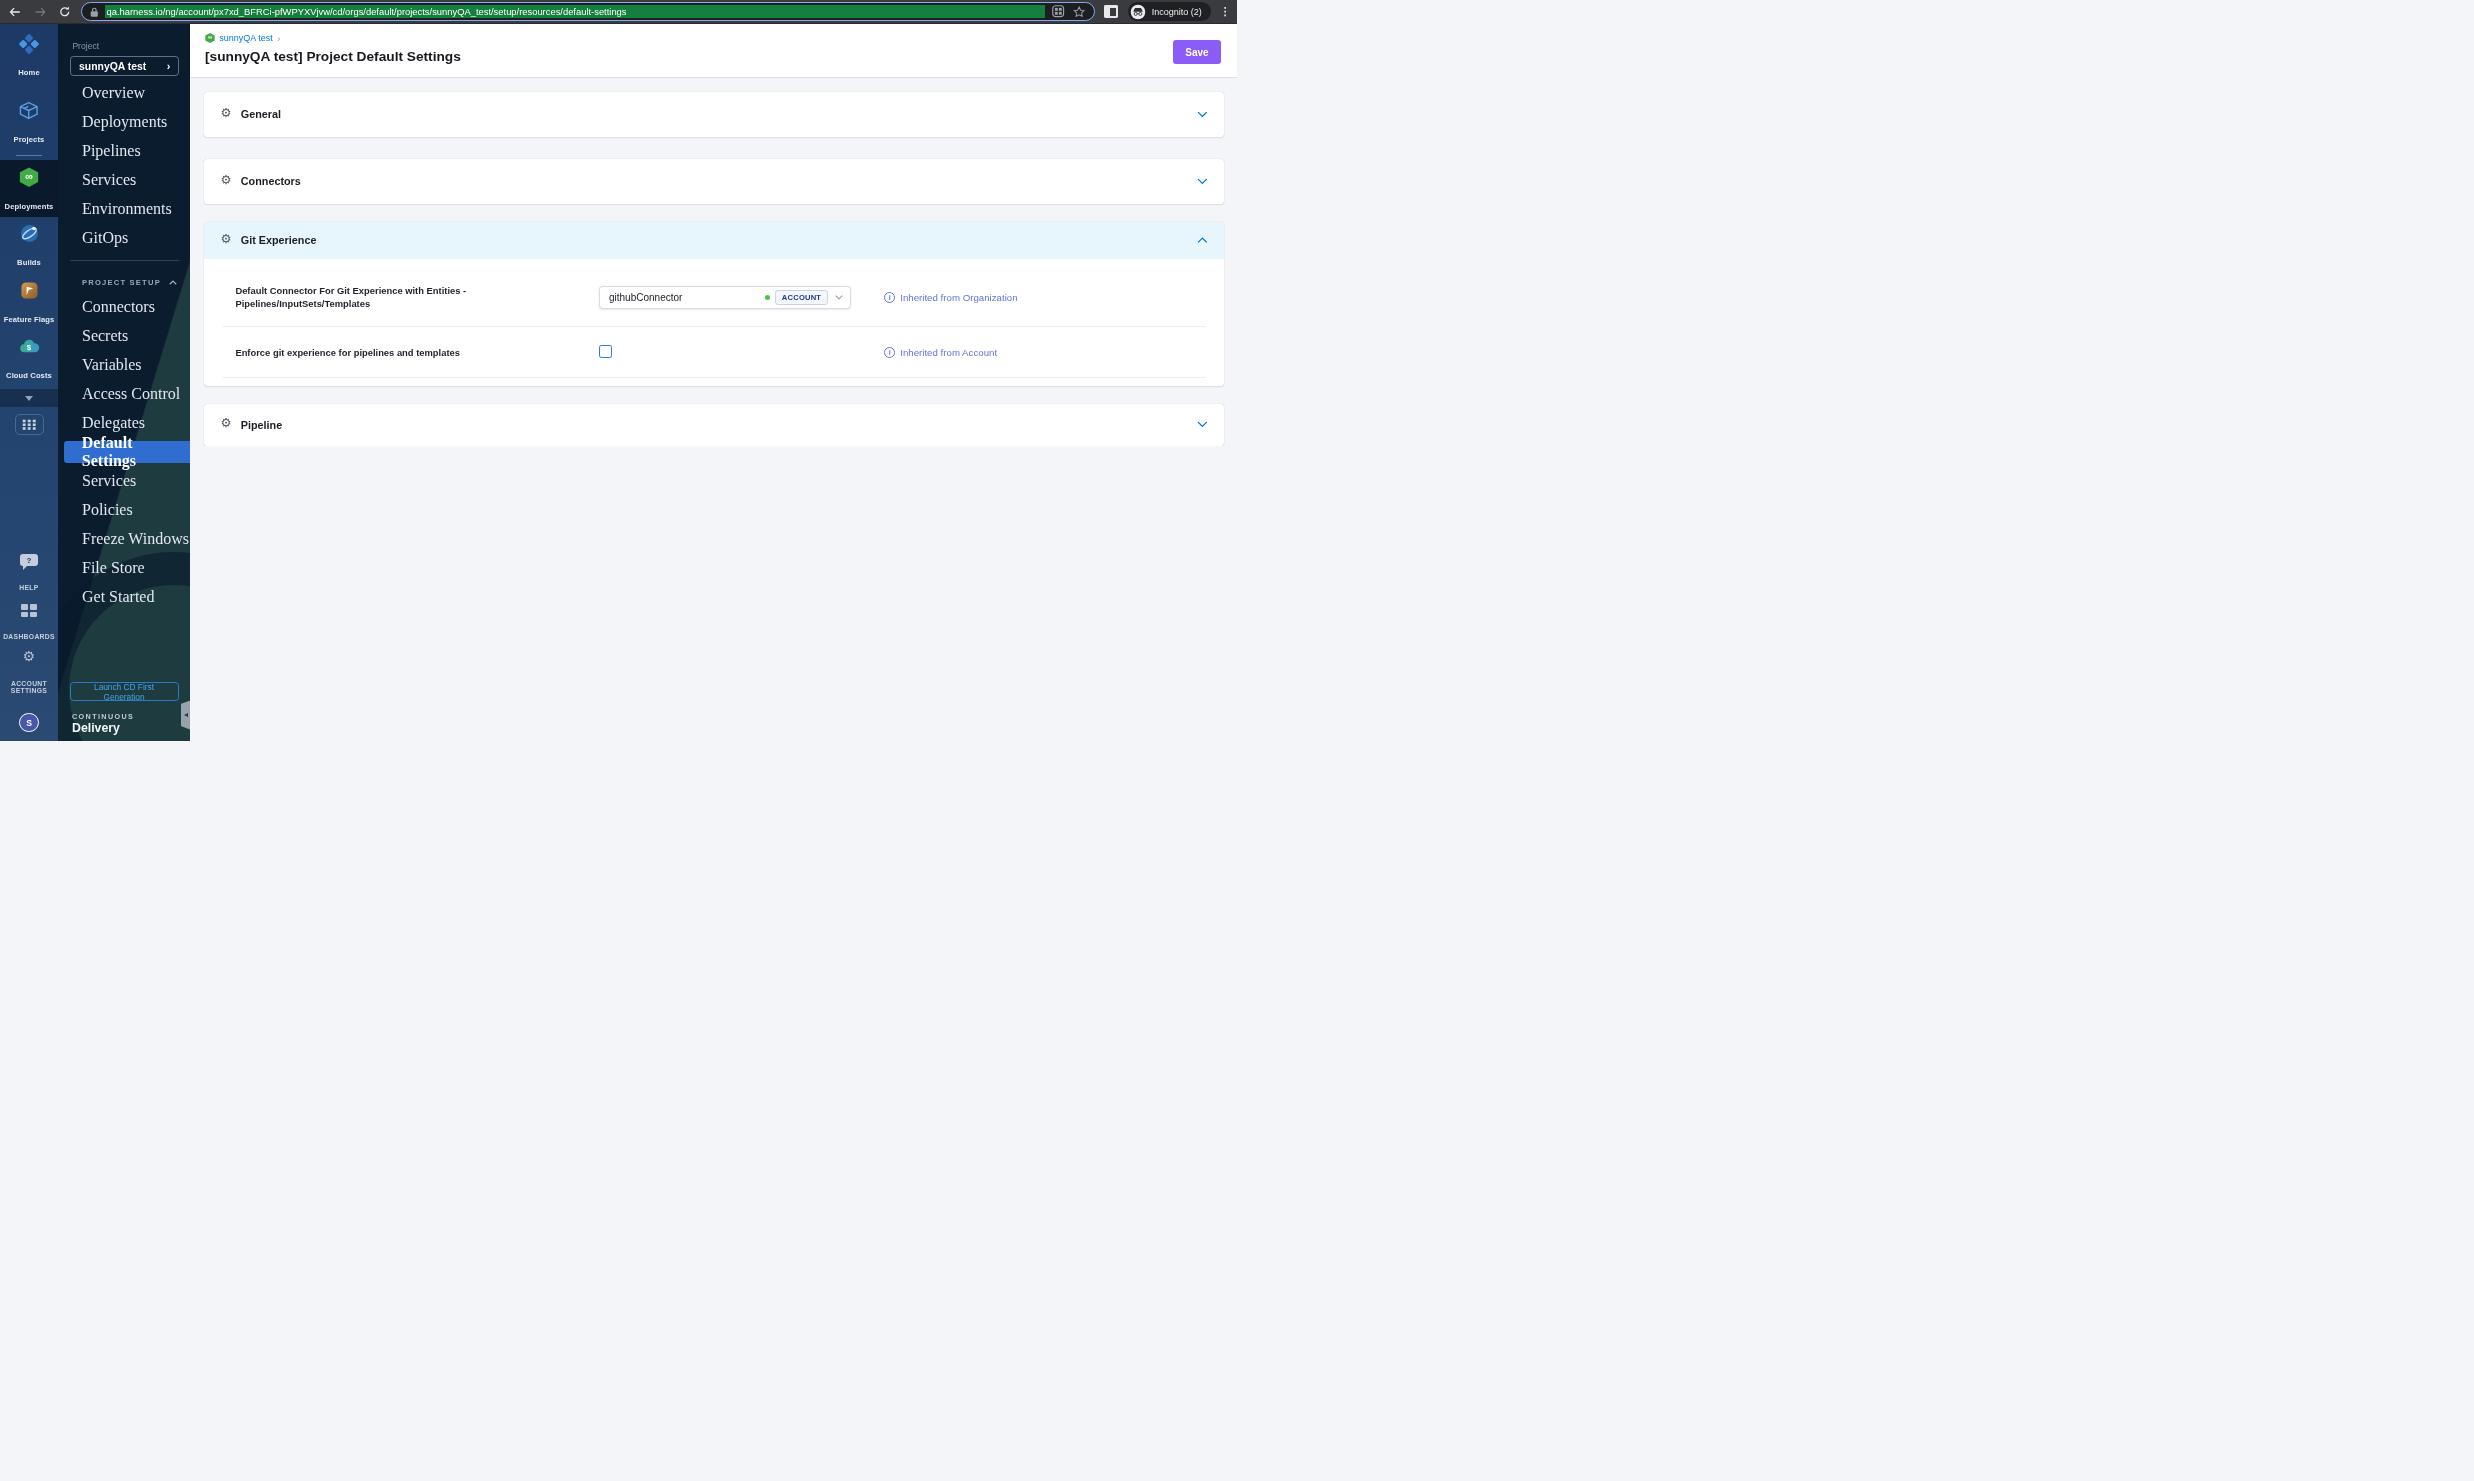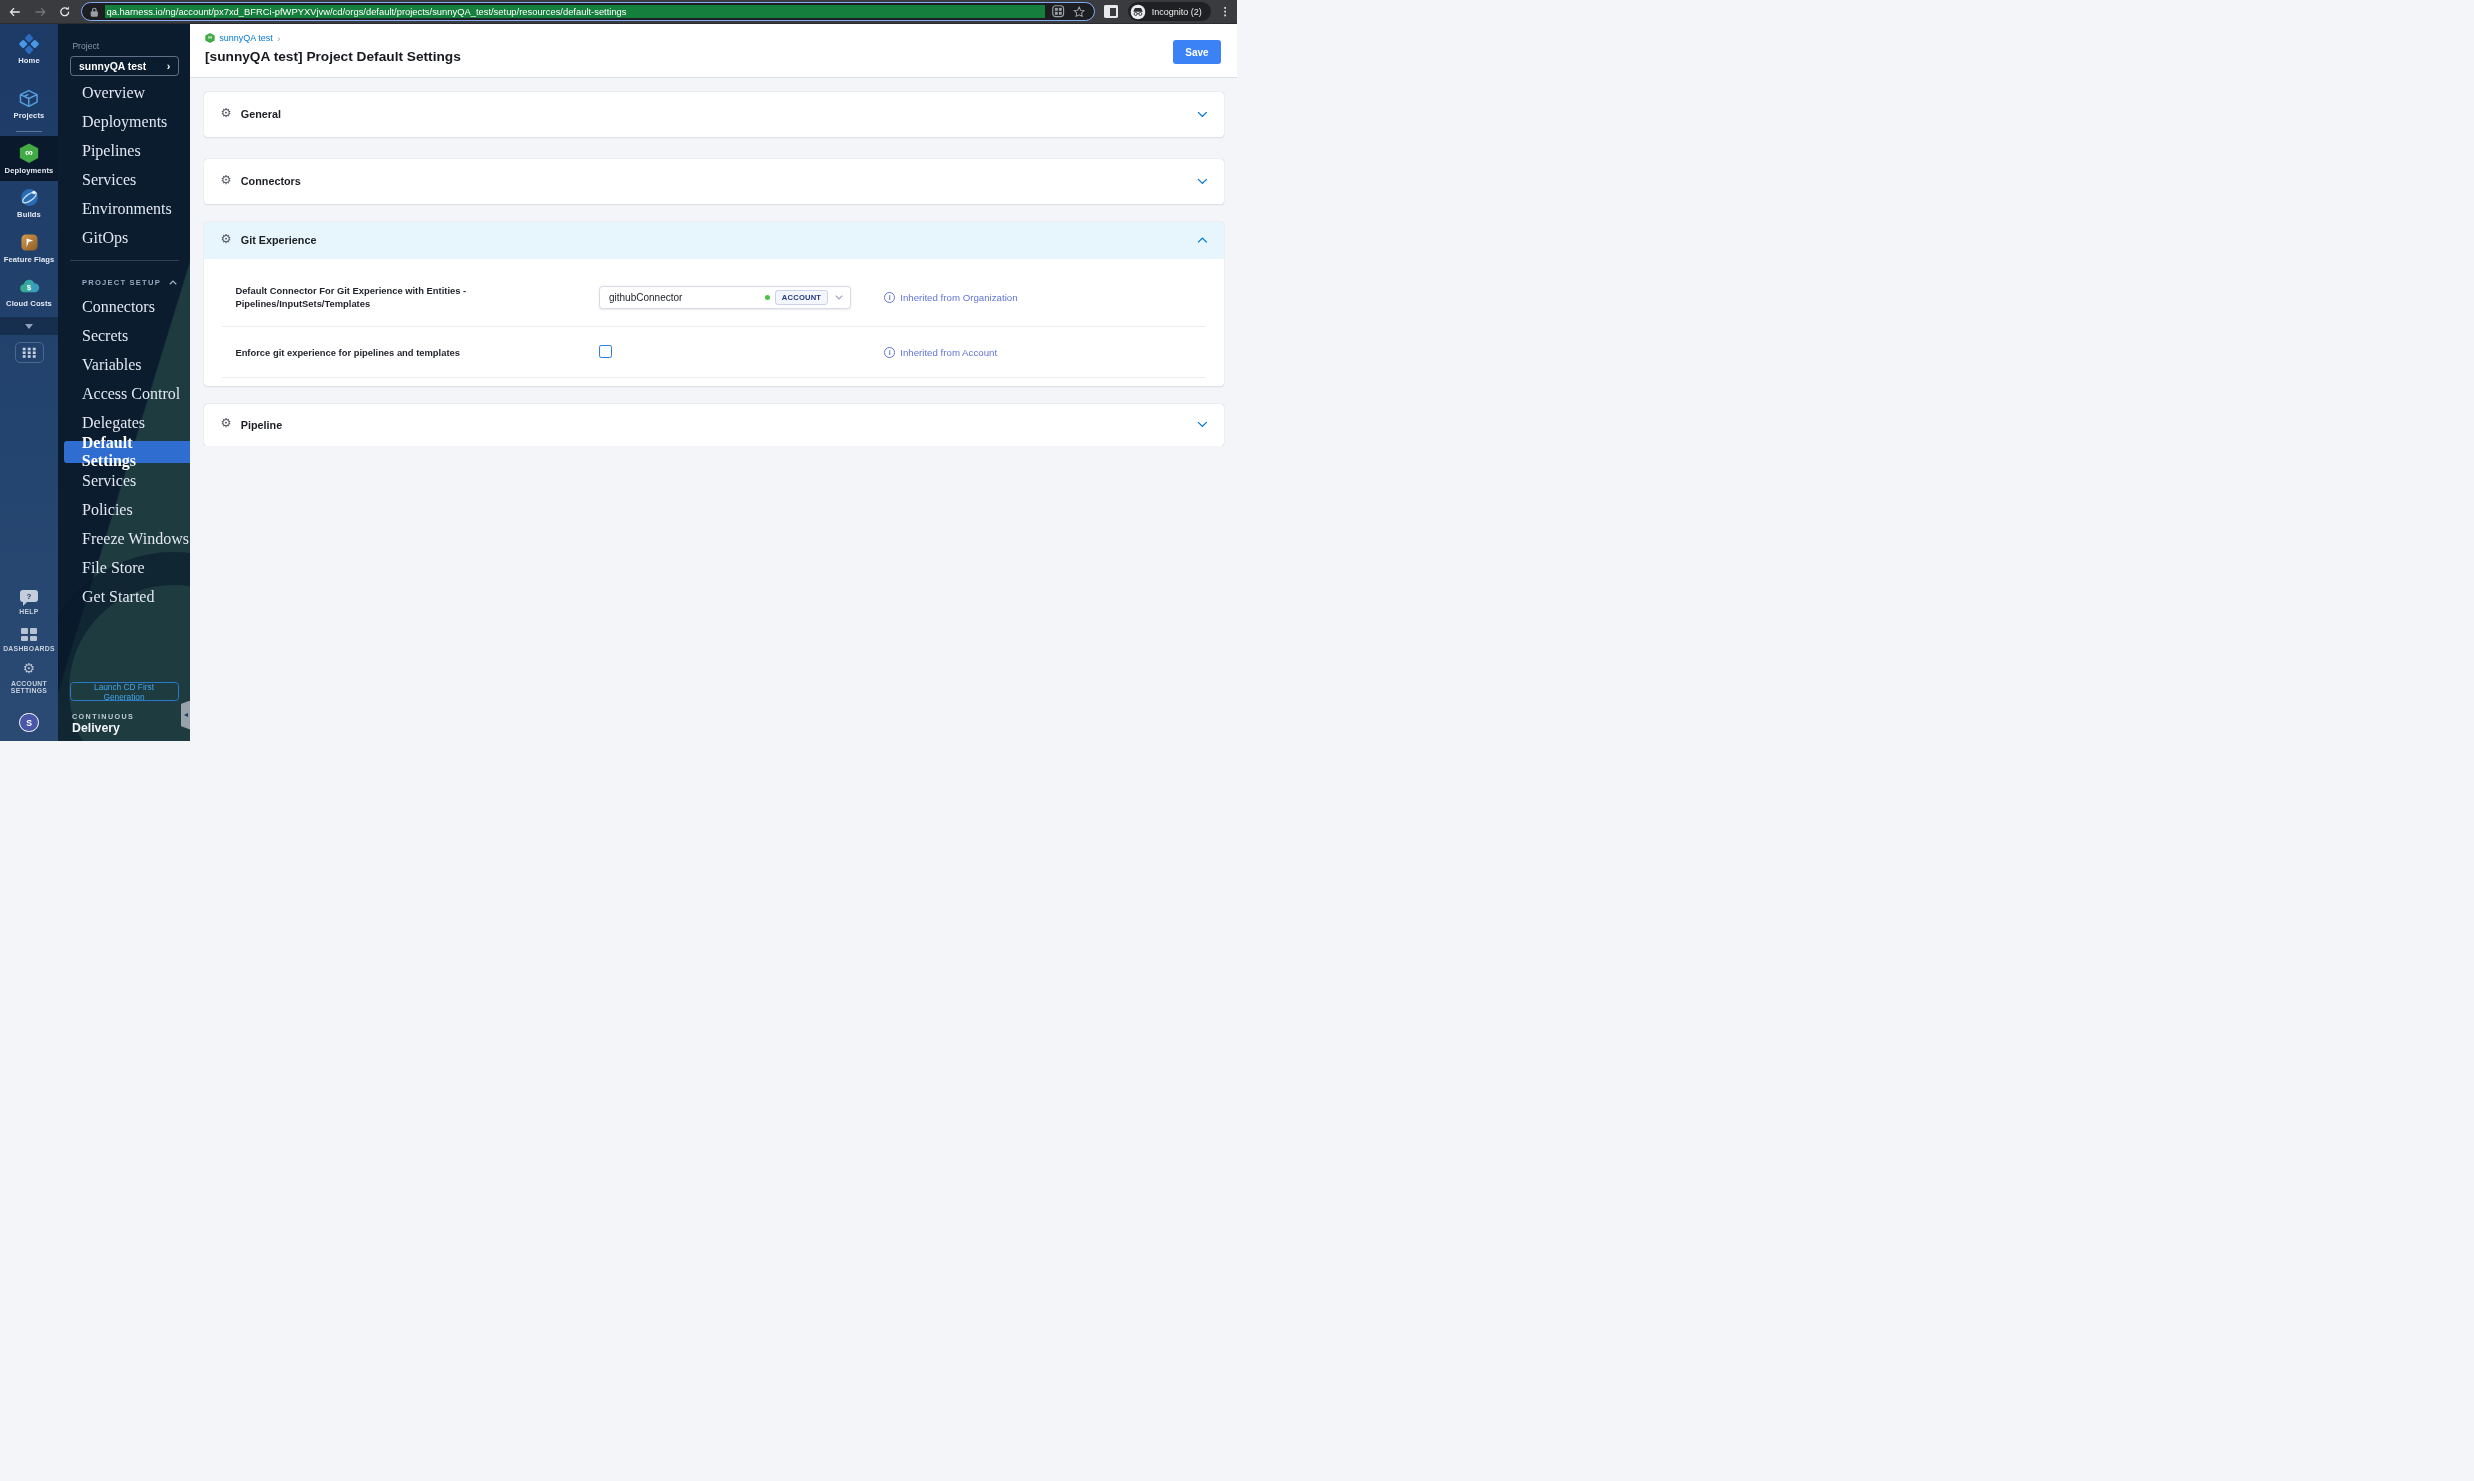--- a/index.html
+++ b/index.html
@@ -15,21 +15,21 @@
   .panel-icon{width:13.7px;height:12.3px;background:#e8e9eb;border-radius:1.4px;position:relative;}
   .panel-icon::after{content:"";position:absolute;right:2.2px;top:2.2px;width:5.8px;height:8px;background:#3a3b3f;}
   .incog{height:19px;background:#1f2023;border-radius:10px;display:flex;align-items:center;gap:5.8px;padding:0 9.4px 0 2.2px;color:#eceded;font-size:9px;flex:none;cursor:pointer;}
   .kebab{color:#e8e9eb;font-size:10.8px;font-weight:700;width:10px;text-align:center;cursor:pointer;}
 
   
   .app{display:flex;height:717px;}
 
   
   .rail{width:58px;flex:none;background:linear-gradient(180deg,#1d3a66 0%,#23446e 55%,#2a4a74 100%);display:flex;flex-direction:column;align-items:center;position:relative;}
-  .rail-item{width:100%;display:flex;flex-direction:column;align-items:center;gap:4px;padding:7.2px 0 5.8px;cursor:pointer;}
+  .rail-item{width:100%;display:flex;flex-direction:column;align-items:center;gap:16px;padding:7.2px 0 5.8px;cursor:pointer;}
   .rail-label{font-size:7.6px;font-weight:600;color:#e4e9f3;letter-spacing:0.1px;text-align:center;line-height:1.1;}
   .rail-item.active{background:#0a1a2c;}
   .rail-div{width:26px;border-top:1.4px solid rgba(150,168,198,.55);margin:5px auto 4.3px;}
   .chevband{width:100%;height:17.3px;background:rgba(9,22,38,.42);display:flex;align-items:center;justify-content:center;margin-top:2.9px;cursor:pointer;}
   .tri-down{width:0;height:0;border:4.3px solid transparent;border-top:5px solid #8fa2bd;margin-top:4.3px;}
   .grid-btn{margin-top:7.2px;width:29px;height:21.6px;border:1.1px solid #4a6890;border-radius:5px;display:flex;align-items:center;justify-content:center;cursor:pointer;}
   .rail-bottom{margin-top:auto;width:100%;display:flex;flex-direction:column;align-items:center;}
   .rail-bottom .rail-item{padding:6.5px 0;}
   .rail-bottom .rail-label{font-size:6.8px;letter-spacing:0.3px;color:#c7d0dd;}
   .avatar{width:19.5px;height:19.5px;border-radius:50%;background:#4a57a8;border:1.8px solid #fff;color:#fff;font-size:8.6px;font-weight:700;display:flex;align-items:center;justify-content:center;margin:11.5px 0 8.6px;cursor:pointer;}
@@ -71,21 +71,21 @@
 
   
   .main{flex:1;min-width:0;display:flex;flex-direction:column;background:#f3f5f9;}
   .page-header{height:54px;background:#fff;border-bottom:0.7px solid #dcdfea;position:relative;padding:8.6px 0 0 15px;flex:none;}
   .crumbs{display:flex;align-items:center;gap:4.3px;font-size:9px;}
   .crumb-link{color:#0278d5;cursor:pointer;}
   .crumb-sep{color:#98a0b0;font-size:9.4px;}
   .hex-sm{width:10px;height:10px;}
   .hex-sm .inf{color:#fff;font-size:5.8px;font-weight:700;line-height:1;}
   .page-title{margin-top:5px;font-size:13.7px;font-weight:700;color:#17191f;}
-  .save-btn{position:absolute;top:16px;right:16px;width:48px;height:24px;background:#3b82f6;border:none;border-radius:2.9px;color:#fff;font-size:10px;font-weight:700;font-family:inherit;cursor:pointer;}
+  .save-btn{position:absolute;top:16px;right:16px;width:48px;height:24px;background:#8b5cf6;border:none;border-radius:2.9px;color:#fff;font-size:10px;font-weight:700;font-family:inherit;cursor:pointer;}
 
   .content{padding:13.7px 13px 0 14.4px;overflow:hidden;}
   .card{background:#fff;border-radius:3.6px;box-shadow:0 0 0.7px rgba(40,41,61,.25),0 0.7px 1.4px rgba(40,41,61,.1);}
   .acc{height:45px;display:flex;align-items:center;padding:0 16px;gap:9.4px;cursor:pointer;}
   .gear{font-size:12.3px;color:#50545f;line-height:1;transform:translateY(-0.7px);}
   .acc-title{font-size:10.8px;font-weight:700;color:#1c1e24;}
   .acc .chevron{margin-left:auto;display:flex;}
   .mb31{margin-bottom:22.3px;}.mb25{margin-bottom:18px;}
   .git-head{height:37px;background:#e7f6fd;border-radius:3.6px 3.6px 0 0;}
   .git-body{padding:9.4px 18px 7.2px;}

